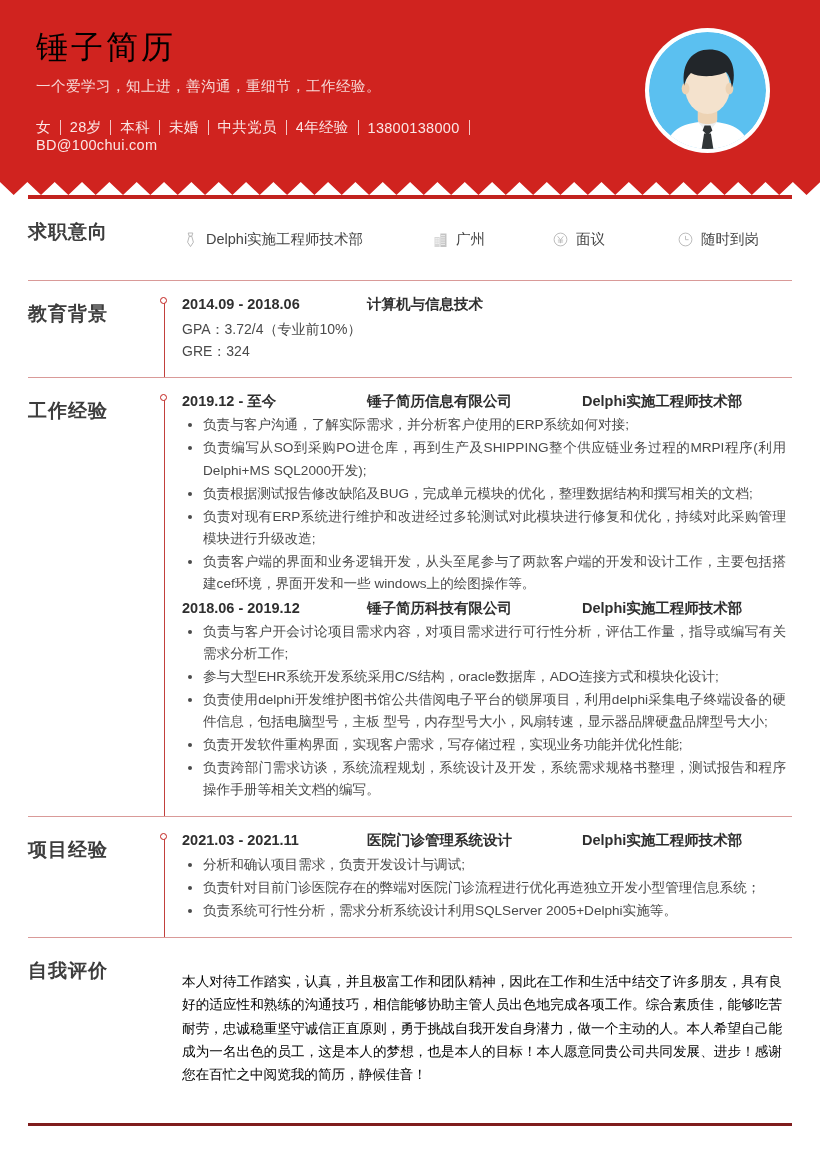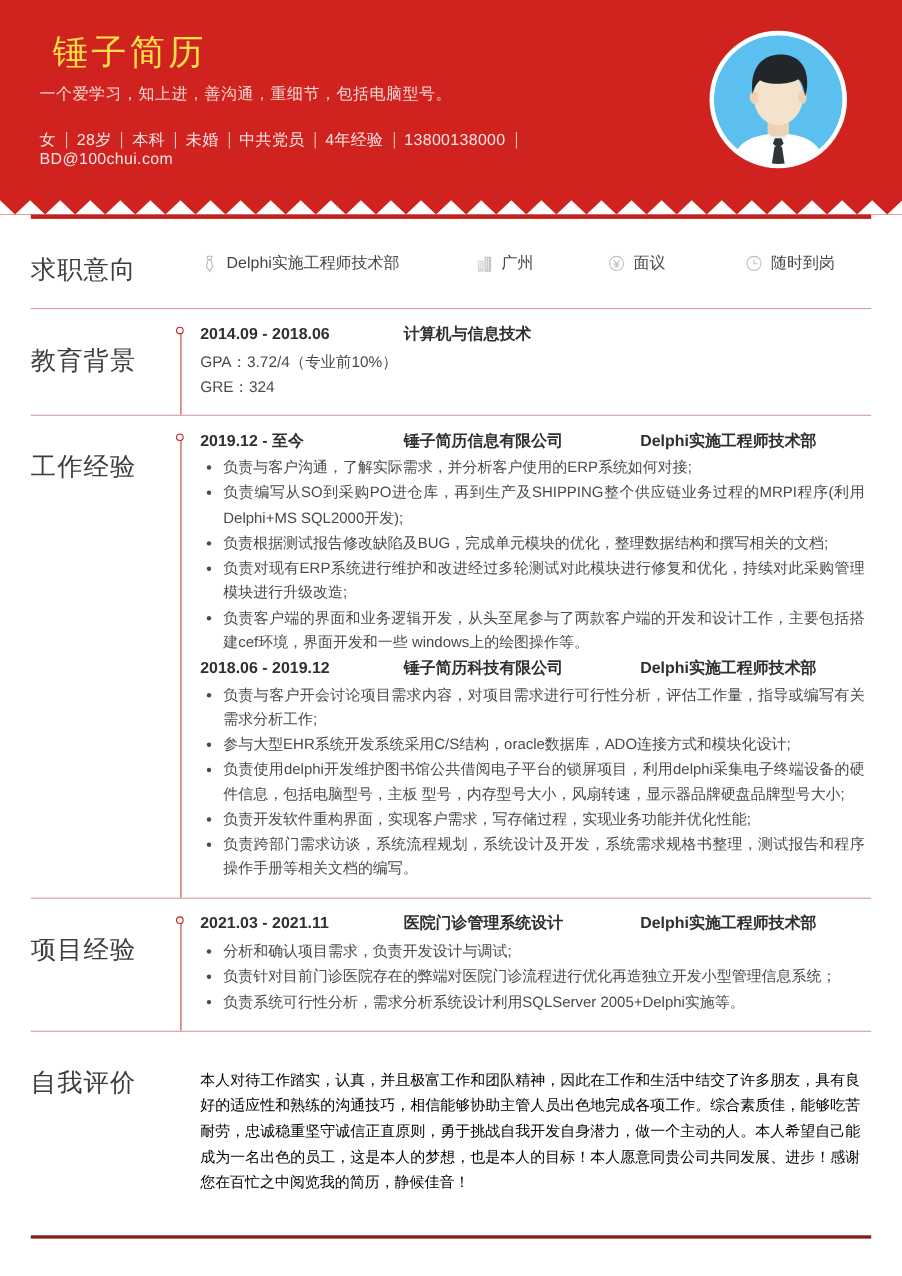--- a/index.html
+++ b/index.html
@@ -25,24 +25,24 @@
   }
   .header-inner {
     position: absolute;
     left: 36px;
     top: 30px;
     width: 560px;
   }
   .resume-name {
     font-size: 32px;
     font-weight: 400;
-    color: #fde047;
+    color: #000000;
     letter-spacing: 3px;
     line-height: 1.1;
-    margin: 0 0 12px 12px;
+    margin: 0 0 12px 0;
   }
   .resume-tagline {
     font-size: 14.5px;
     color: #f6d8d6;
     letter-spacing: 0.5px;
     margin: 0 0 22px 0;
     line-height: 1.3;
   }
   .meta-row {
     font-size: 14.5px;
@@ -100,25 +100,25 @@
   .section {
     display: flex;
     border-top: 1px solid #d99a98;
     position: relative;
   }
   .section.first { border-top: 4px solid #c2221e; }
 
   .sec-label {
     width: 132px;
     flex: 0 0 132px;
-    font-size: 23px;
-    font-weight: normal;
+    font-size: 19px;
+    font-weight: bold;
     color: #3d3d3d;
     letter-spacing: 1px;
-    padding-top: 31px;
+    padding-top: 20px;
     box-sizing: border-box;
   }
   .sec-body {
     flex: 1 1 auto;
     position: relative;
     padding: 14px 6px 14px 22px;
     box-sizing: border-box;
   }
   
   .sec-body.timeline::before {
@@ -224,21 +224,21 @@
   }
   .sec-body.noline { padding-left: 22px; }
   .section.last { border-bottom: 3px solid #7f1d1d; }
 </style>
 </head>
 <body>
 
 <div class="header">
   <div class="header-inner">
     <div class="resume-name">锤子简历</div>
-    <div class="resume-tagline">一个爱学习，知上进，善沟通，重细节，包括电脑型号。</div>
+    <div class="resume-tagline">一个爱学习，知上进，善沟通，重细节，工作经验。</div>
     <div class="meta-row">
       <span class="meta-item">女</span>
       <span class="meta-sep"></span>
       <span class="meta-item">28岁</span>
       <span class="meta-sep"></span>
       <span class="meta-item">本科</span>
       <span class="meta-sep"></span>
       <span class="meta-item">未婚</span>
       <span class="meta-sep"></span>
       <span class="meta-item">中共党员</span>

